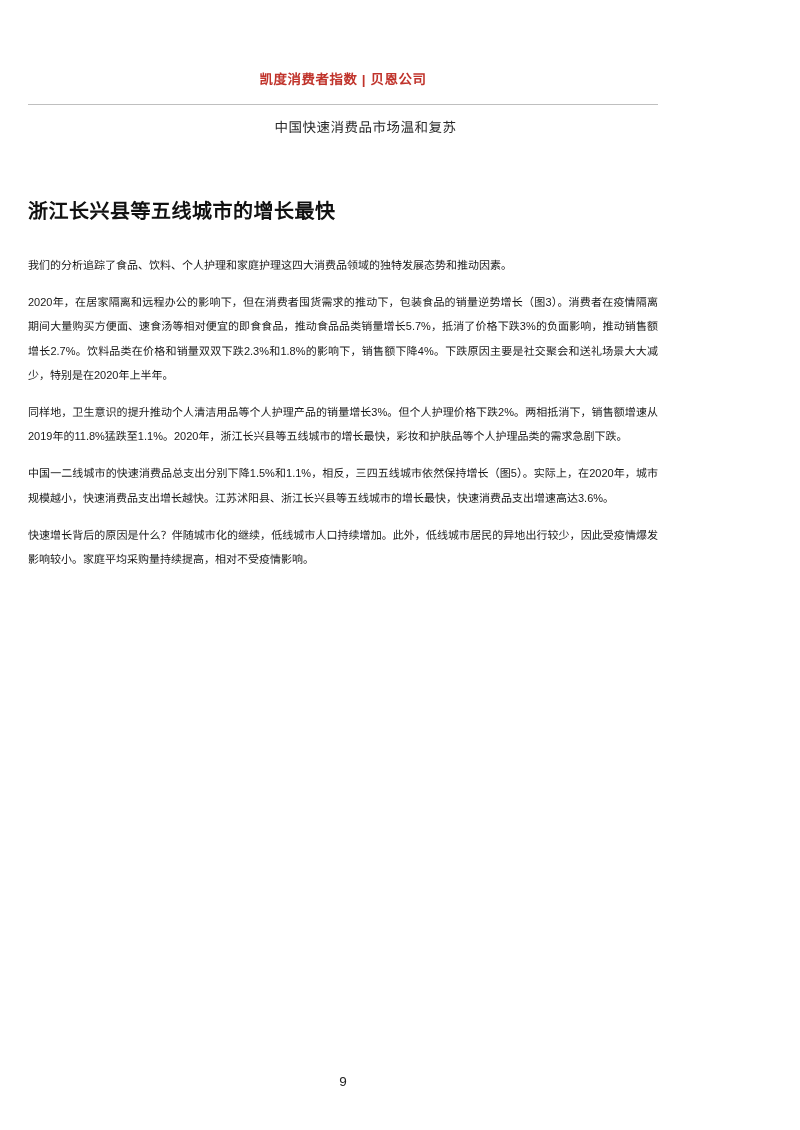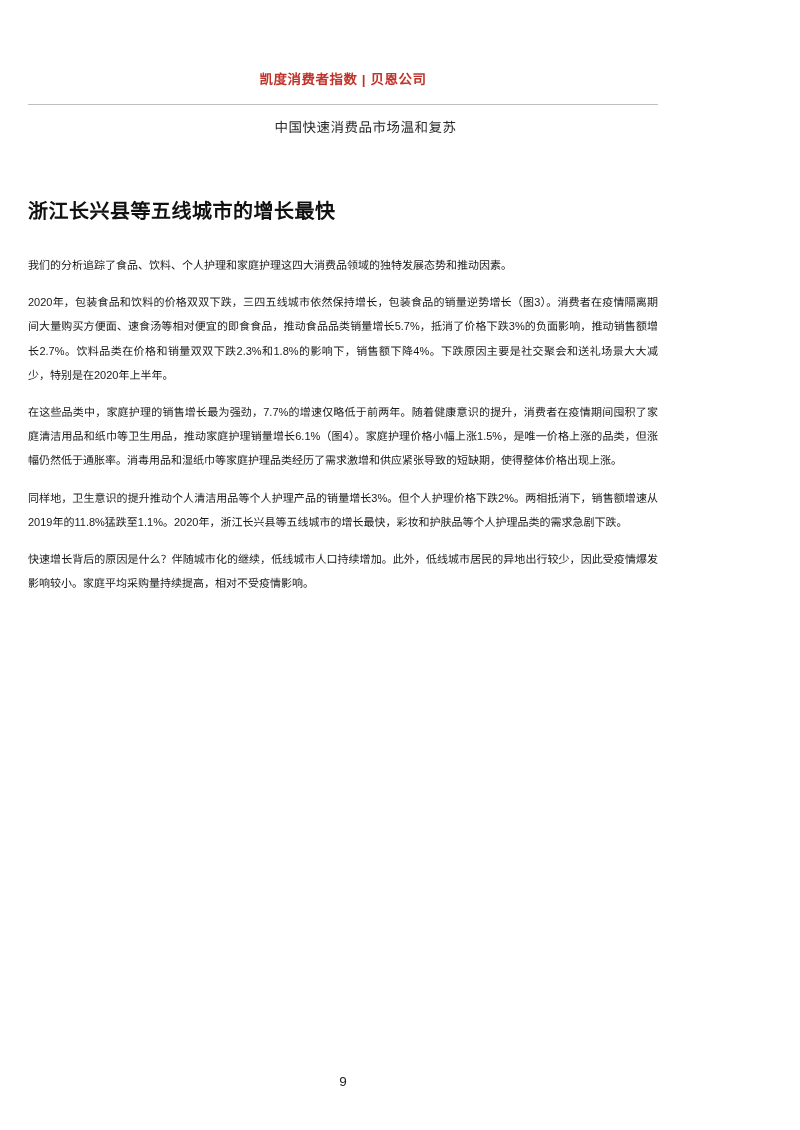--- a/index.html
+++ b/index.html
@@ -84,26 +84,26 @@
     <div class="brand-line">凯度消费者指数 | 贝恩公司</div>
     <hr class="divider">
     <div class="report-title">中国快速消费品市场温和复苏</div>
   </header>
 
   <main class="content">
     <h1 class="section-heading">浙江长兴县等五线城市的增长最快</h1>
 
     <p class="body-paragraph">我们的分析追踪了食品、饮料、个人护理和家庭护理这四大消费品领域的独特发展态势和推动因素。</p>
 
-    <p class="body-paragraph">2020年，包装食品和饮料的价格双双下跌，三四五线城市依然保持增长，包装食品的销量逆势增长（图3）。消费者在疫情隔离期间大量购买方便面、速食汤等相对便宜的即食食品，推动食品品类销量增长5.7%，抵消了价格下跌3%的负面影响，推动销售额增长2.7%。饮料品类在价格和销量双双下跌2.3%和1.8%的影响下，销售额下降4%。下跌原因主要是社交聚会和送礼场景大大减少，特别是在2020年上半年。</p>
+    <p class="body-paragraph">2020年，在居家隔离和远程办公的影响下，但在消费者囤货需求的推动下，包装食品的销量逆势增长（图3）。消费者在疫情隔离期间大量购买方便面、速食汤等相对便宜的即食食品，推动食品品类销量增长5.7%，抵消了价格下跌3%的负面影响，推动销售额增长2.7%。饮料品类在价格和销量双双下跌2.3%和1.8%的影响下，销售额下降4%。下跌原因主要是社交聚会和送礼场景大大减少，特别是在2020年上半年。</p>
 
-    <p class="body-paragraph">在这些品类中，家庭护理的销售增长最为强劲，7.7%的增速仅略低于前两年。随着健康意识的提升，消费者在疫情期间囤积了家庭清洁用品和纸巾等卫生用品，推动家庭护理销量增长6.1%（图4）。家庭护理价格小幅上涨1.5%，是唯一价格上涨的品类，但涨幅仍然低于通胀率。消毒用品和湿纸巾等家庭护理品类经历了需求激增和供应紧张导致的短缺期，使得整体价格出现上涨。</p>
 
     <p class="body-paragraph">同样地，卫生意识的提升推动个人清洁用品等个人护理产品的销量增长3%。但个人护理价格下跌2%。两相抵消下，销售额增速从2019年的11.8%猛跌至1.1%。2020年，浙江长兴县等五线城市的增长最快，彩妆和护肤品等个人护理品类的需求急剧下跌。</p>
 
+    <p class="body-paragraph">中国一二线城市的快速消费品总支出分别下降1.5%和1.1%，相反，三四五线城市依然保持增长（图5）。实际上，在2020年，城市规模越小，快速消费品支出增长越快。江苏沭阳县、浙江长兴县等五线城市的增长最快，快速消费品支出增速高达3.6%。</p>
 
     <p class="body-paragraph">快速增长背后的原因是什么？伴随城市化的继续，低线城市人口持续增加。此外，低线城市居民的异地出行较少，因此受疫情爆发影响较小。家庭平均采购量持续提高，相对不受疫情影响。</p>
   </main>
 
   <footer class="page-footer">
     <span class="page-number">9</span>
   </footer>
 
 </div>
 

